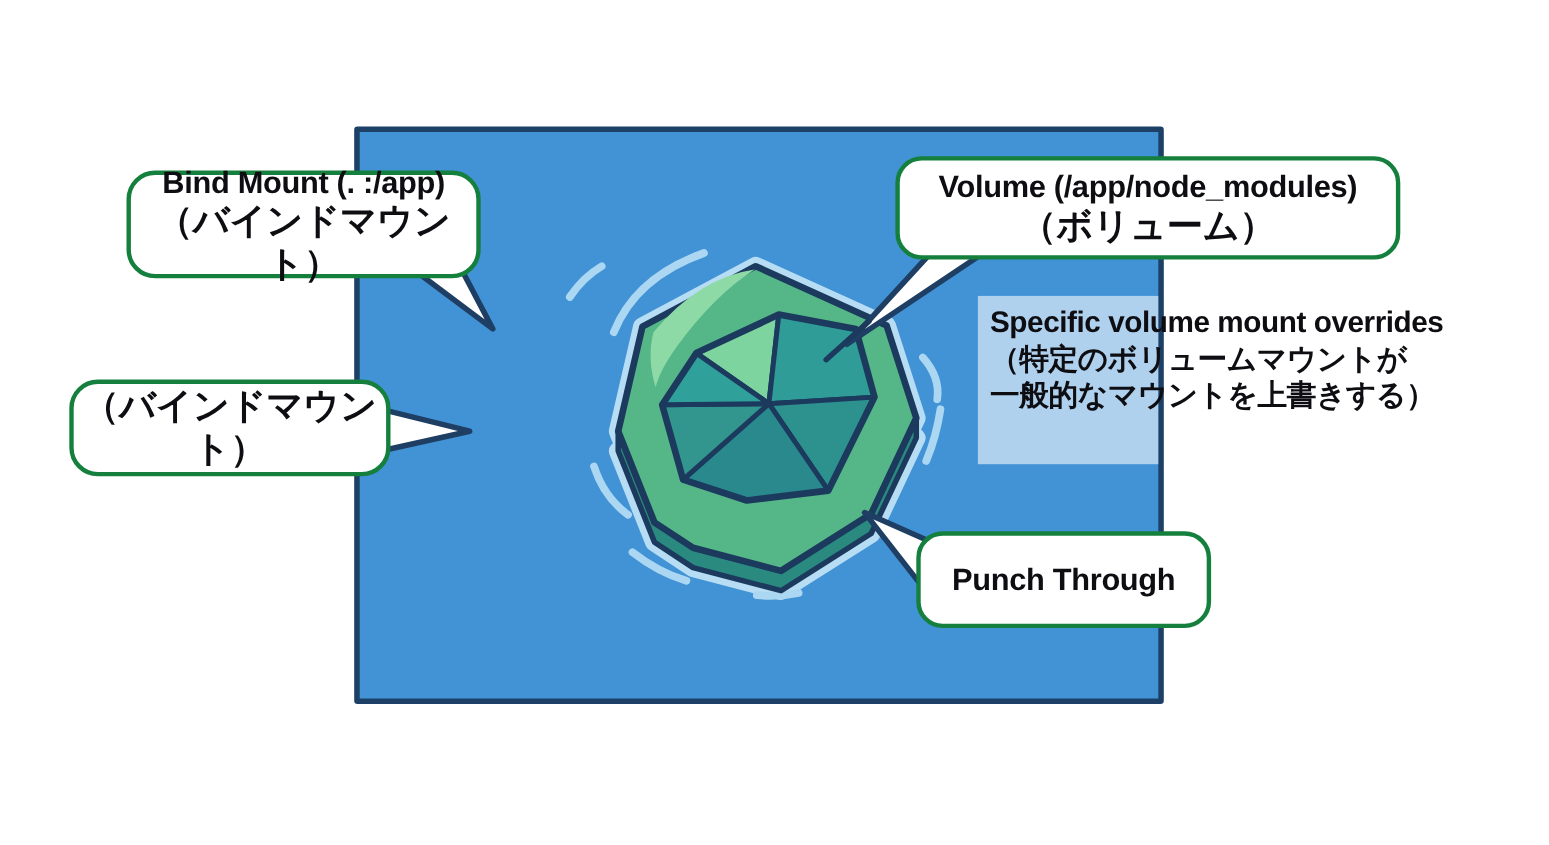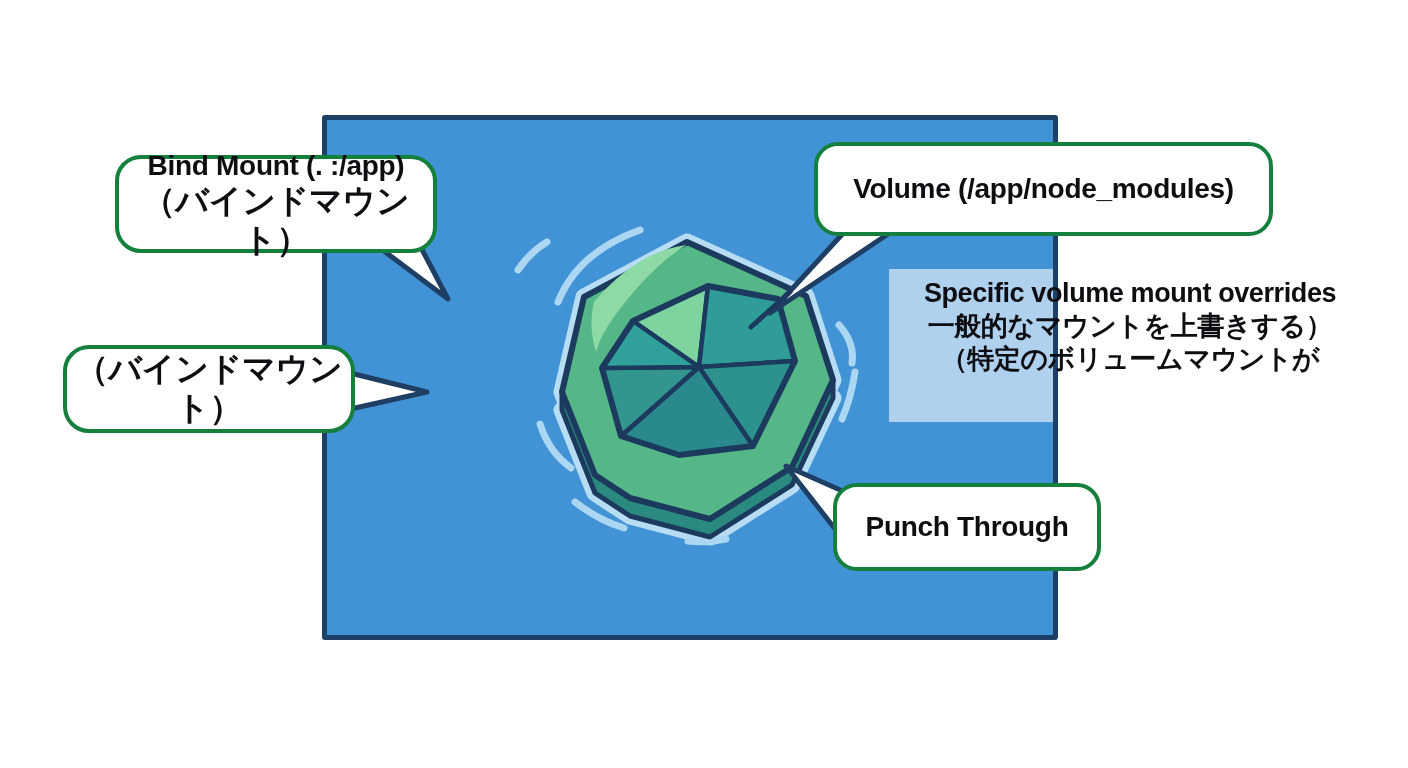--- a/index.html
+++ b/index.html
@@ -27,21 +27,21 @@
   .bubble-bind-left{left:63px;top:345px;width:292px;height:88px;}
   .bubble-volume{left:814px;top:142px;width:459px;height:94px;border-radius:24px;}
   .bubble-punch{left:833px;top:483px;width:268px;height:88px;border-radius:24px;gap:18px;}
   .note-highlight{
     position:absolute;left:889px;top:269px;width:164px;height:153px;
     background:rgba(255,255,255,0.58);
   }
   .note{
     position:absolute;left:900px;top:277px;width:460px;
     color:#0d0d12;font-weight:bold;font-size:27px;line-height:33px;
-    letter-spacing:-0.4px;white-space:nowrap;text-align:center;
+    letter-spacing:-0.4px;white-space:nowrap;
   }
 </style>
 </head>
 <body>
 
 <div class="canvas">
 
   <div class="panel"></div>
 
   <svg class="overlay-svg" viewBox="0 0 1408 768">
@@ -82,34 +82,35 @@
       <polygon points="346,372 346,410 427,392"></polygon>
       <polygon points="848,228 900,226 770,313"></polygon>
       <polygon points="786,466 847,493 839,534"></polygon>
     </g>
     <line x1="790" y1="292" x2="751" y2="327" stroke="#1c3a5e" stroke-width="5" stroke-linecap="round"></line>
   </svg>
 
   <div class="note-highlight"></div>
   <div class="note">
     <div>Specific volume mount overrides</div>
+    <div>（特定のボリュームマウントが</div>
     <div>一般的なマウントを上書きする）</div>
-    <div>（特定のボリュームマウントが</div>
   </div>
 
   <div class="bubble bubble-bind-top">
     <div class="en">Bind Mount (. :/app)</div>
     <div class="ja">（バインドマウント）</div>
   </div>
 
   <div class="bubble bubble-bind-left">
     <div class="ja">（バインドマウント）</div>
   </div>
 
   <div class="bubble bubble-volume">
     <div class="en">Volume (/app/node_modules)</div>
+    <div class="ja">（ボリューム）</div>
   </div>
 
   <div class="bubble bubble-punch">
     <div class="en">Punch Through</div>
   </div>
 
 </div>
 
 </body></html>

